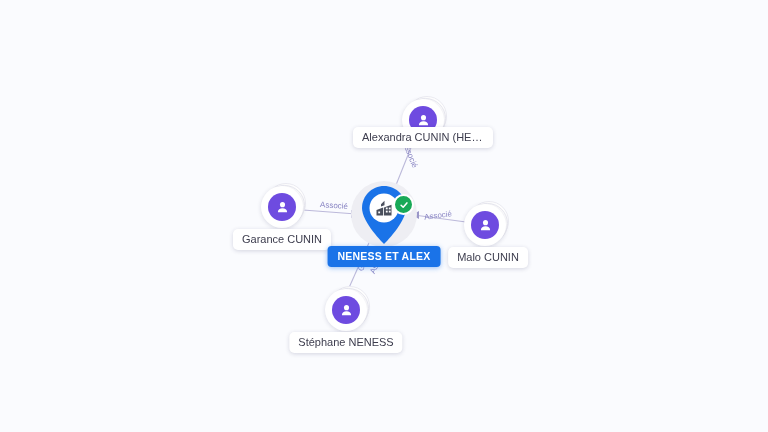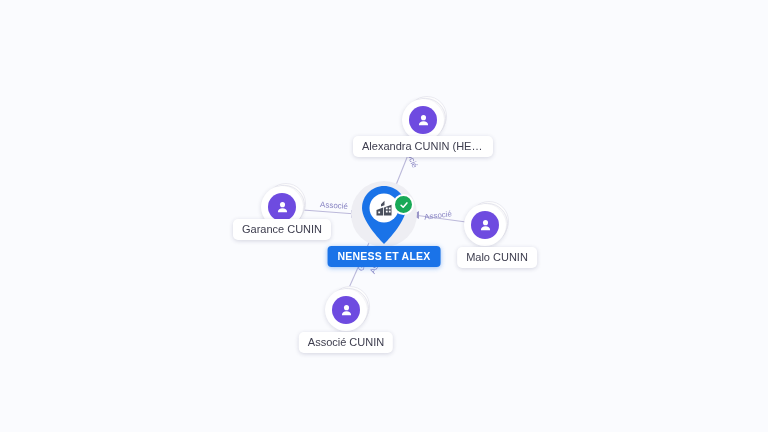--- a/index.html
+++ b/index.html
@@ -202,69 +202,69 @@
       <div class="card-back b2"></div>
       <div class="avatar-ring">
         <div class="avatar-circle">
           <svg width="17" height="17" viewBox="0 0 24 24" fill="#ffffff">
             <circle cx="12" cy="8" r="3.6"></circle>
             <path d="M12 13.2c-3.7 0-6.4 2.1-6.4 4.3v1.1h12.8v-1.1c0-2.2-2.7-4.3-6.4-4.3z"></path>
           </svg>
         </div>
       </div>
     </div>
-    <div class="node-label" style="left:0px; top:16px;text-align:center;">Alexandra CUNIN (HEN...</div>
+    <div class="node-label" style="left:0px; top:7px;text-align:center;">Alexandra CUNIN (HEN...</div>
   </div>
 
   <div class="person-node" style="left:282px; top:207px;">
     <div class="avatar-stack">
       <div class="card-back b1"></div>
       <div class="card-back b2"></div>
       <div class="avatar-ring">
         <div class="avatar-circle">
           <svg width="17" height="17" viewBox="0 0 24 24" fill="#ffffff">
             <circle cx="12" cy="8" r="3.6"></circle>
             <path d="M12 13.2c-3.7 0-6.4 2.1-6.4 4.3v1.1h12.8v-1.1c0-2.2-2.7-4.3-6.4-4.3z"></path>
           </svg>
         </div>
       </div>
     </div>
-    <div class="node-label" style="left:0px; top:12px;">Garance CUNIN</div>
+    <div class="node-label" style="left:0px; top:22px;">Garance CUNIN</div>
   </div>
 
   <div class="person-node" style="left:485px; top:225px;">
     <div class="avatar-stack">
       <div class="card-back b1"></div>
       <div class="card-back b2"></div>
       <div class="avatar-ring">
         <div class="avatar-circle">
           <svg width="17" height="17" viewBox="0 0 24 24" fill="#ffffff">
             <circle cx="12" cy="8" r="3.6"></circle>
             <path d="M12 13.2c-3.7 0-6.4 2.1-6.4 4.3v1.1h12.8v-1.1c0-2.2-2.7-4.3-6.4-4.3z"></path>
           </svg>
         </div>
       </div>
     </div>
-    <div class="node-label" style="left:12px; top:22px;">Malo CUNIN</div>
+    <div class="node-label" style="left:3px; top:22px;">Malo CUNIN</div>
   </div>
 
   <div class="person-node" style="left:346px; top:310px;">
     <div class="avatar-stack">
       <div class="card-back b1"></div>
       <div class="card-back b2"></div>
       <div class="avatar-ring">
         <div class="avatar-circle">
           <svg width="17" height="17" viewBox="0 0 24 24" fill="#ffffff">
             <circle cx="12" cy="8" r="3.6"></circle>
             <path d="M12 13.2c-3.7 0-6.4 2.1-6.4 4.3v1.1h12.8v-1.1c0-2.2-2.7-4.3-6.4-4.3z"></path>
           </svg>
         </div>
       </div>
     </div>
-    <div class="node-label" style="left:0px; top:22px;">Associé CUNIN</div>
+    <div class="node-label" style="left:0px; top:22px;">Stéphane NENESS</div>
   </div>
 
   <div id="company-node" style="left:384px; top:214px;">
     <div class="company-halo"></div>
 
     <div class="company-pin">
       <svg width="52" height="62" viewBox="0 0 52 62">
         <path d="M26 2 C13.8 2 4 11.8 4 24 C4 38.5 26 60 26 60 C26 60 48 38.5 48 24 C48 11.8 38.2 2 26 2 Z" fill="#1a73e8"></path>
         <circle cx="26" cy="24" r="14.5" fill="#ffffff"></circle>
       </svg>

